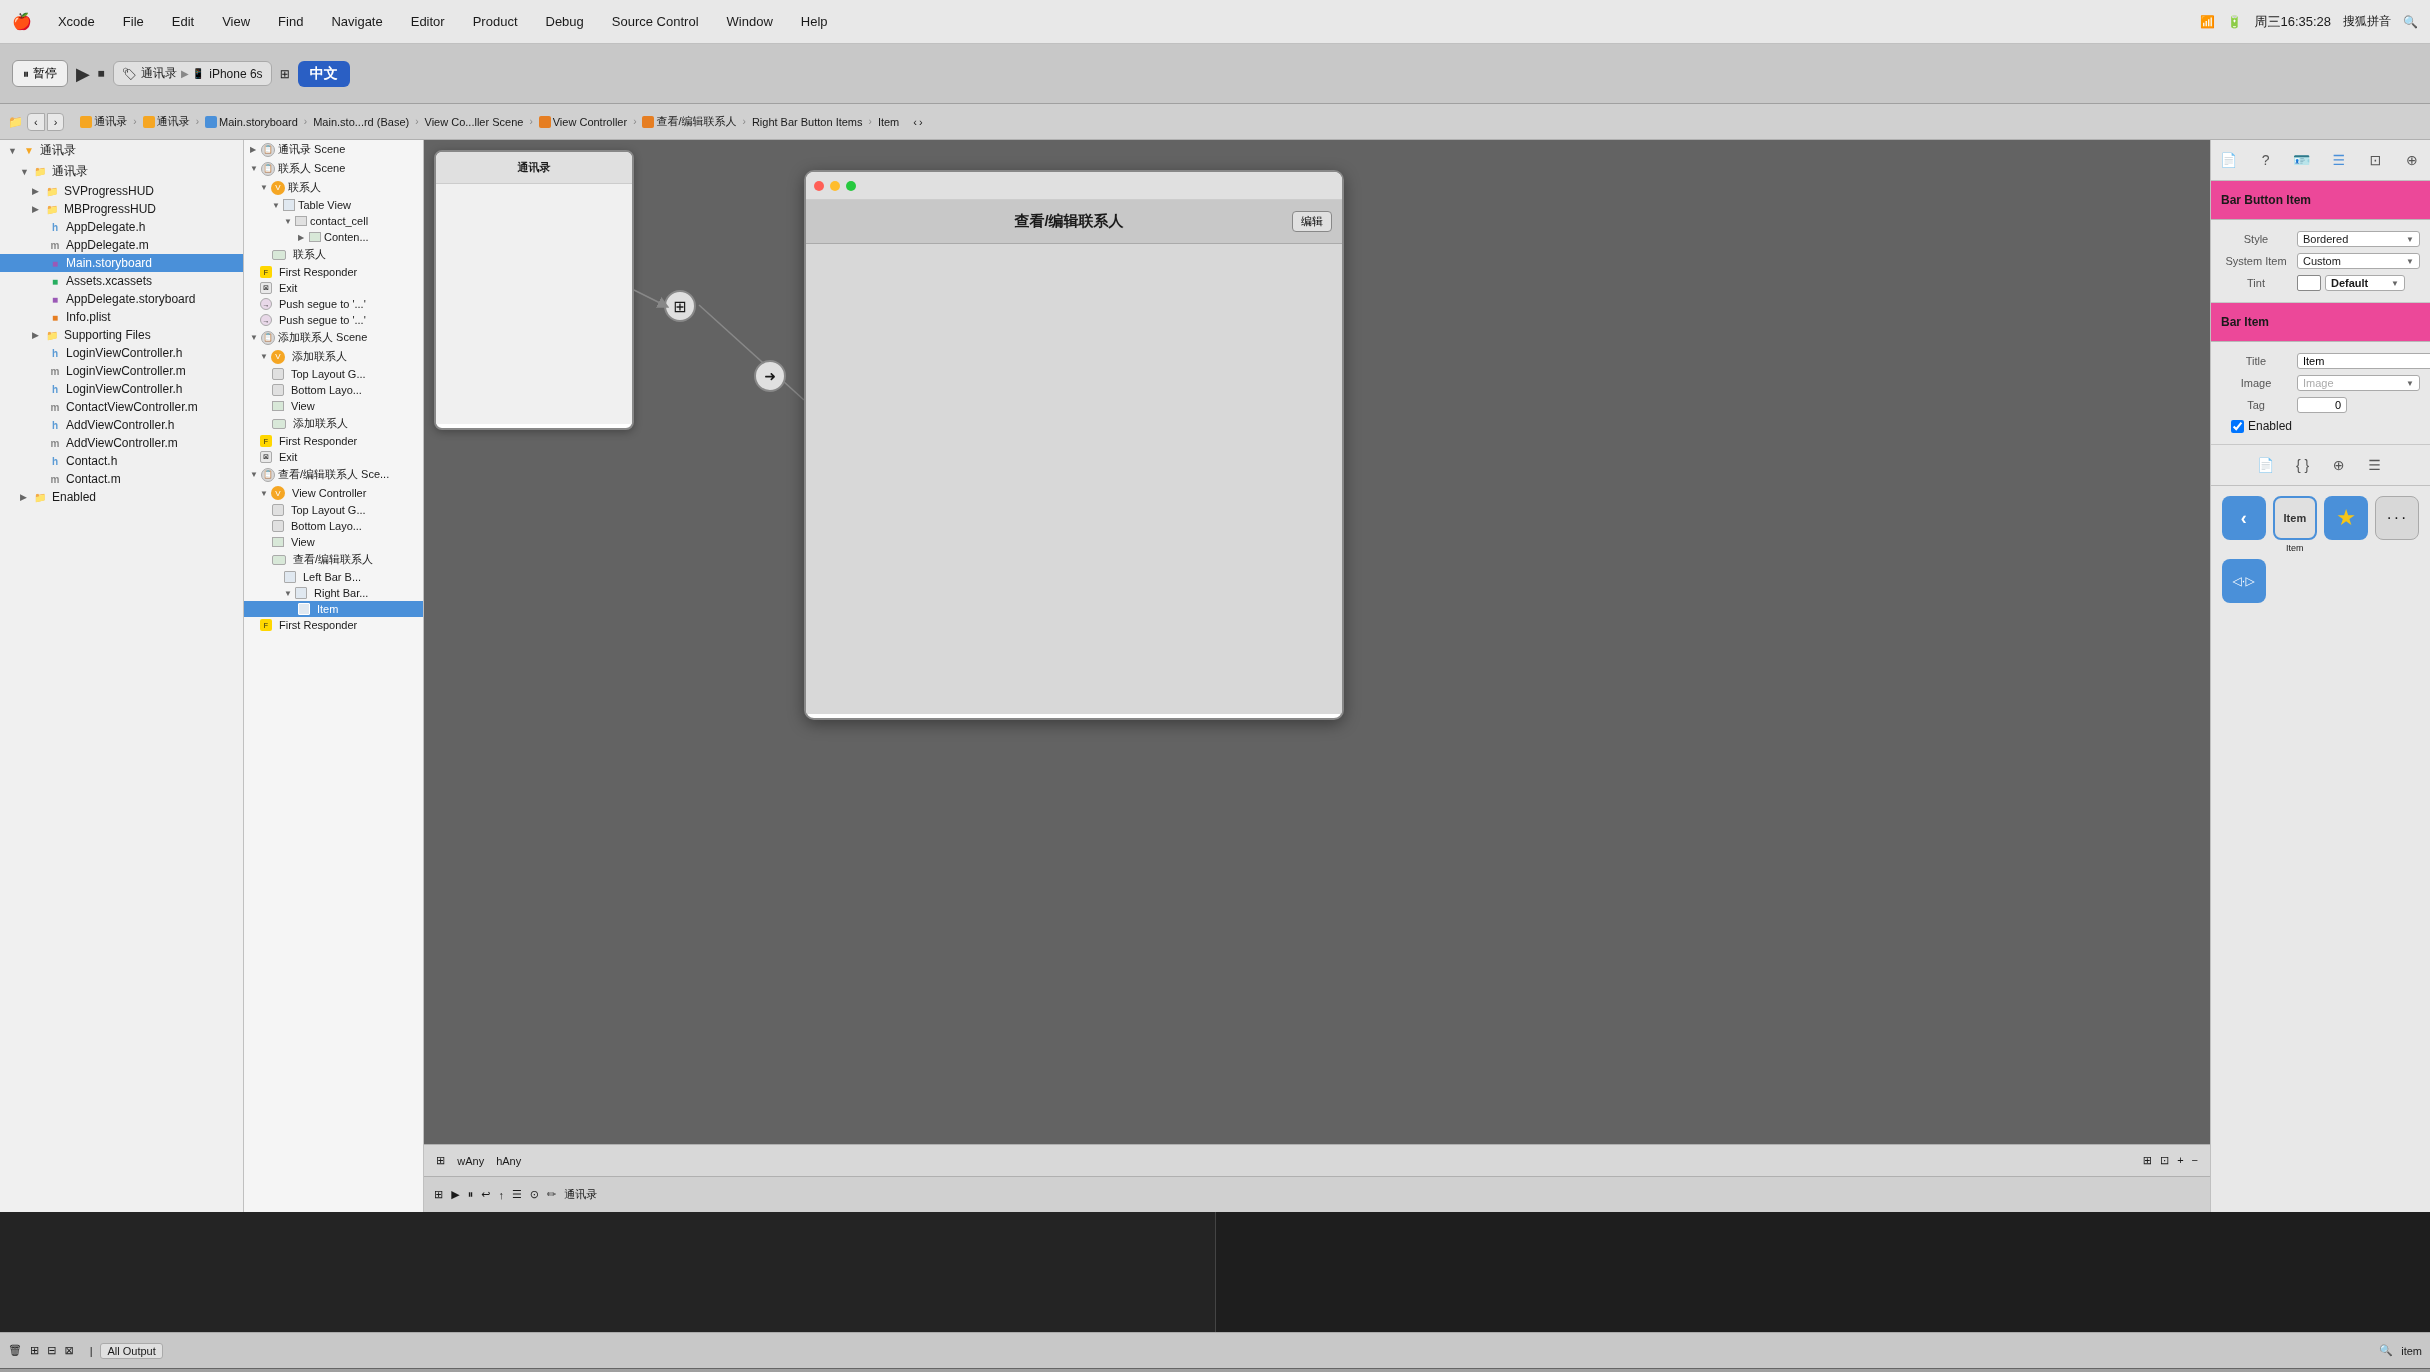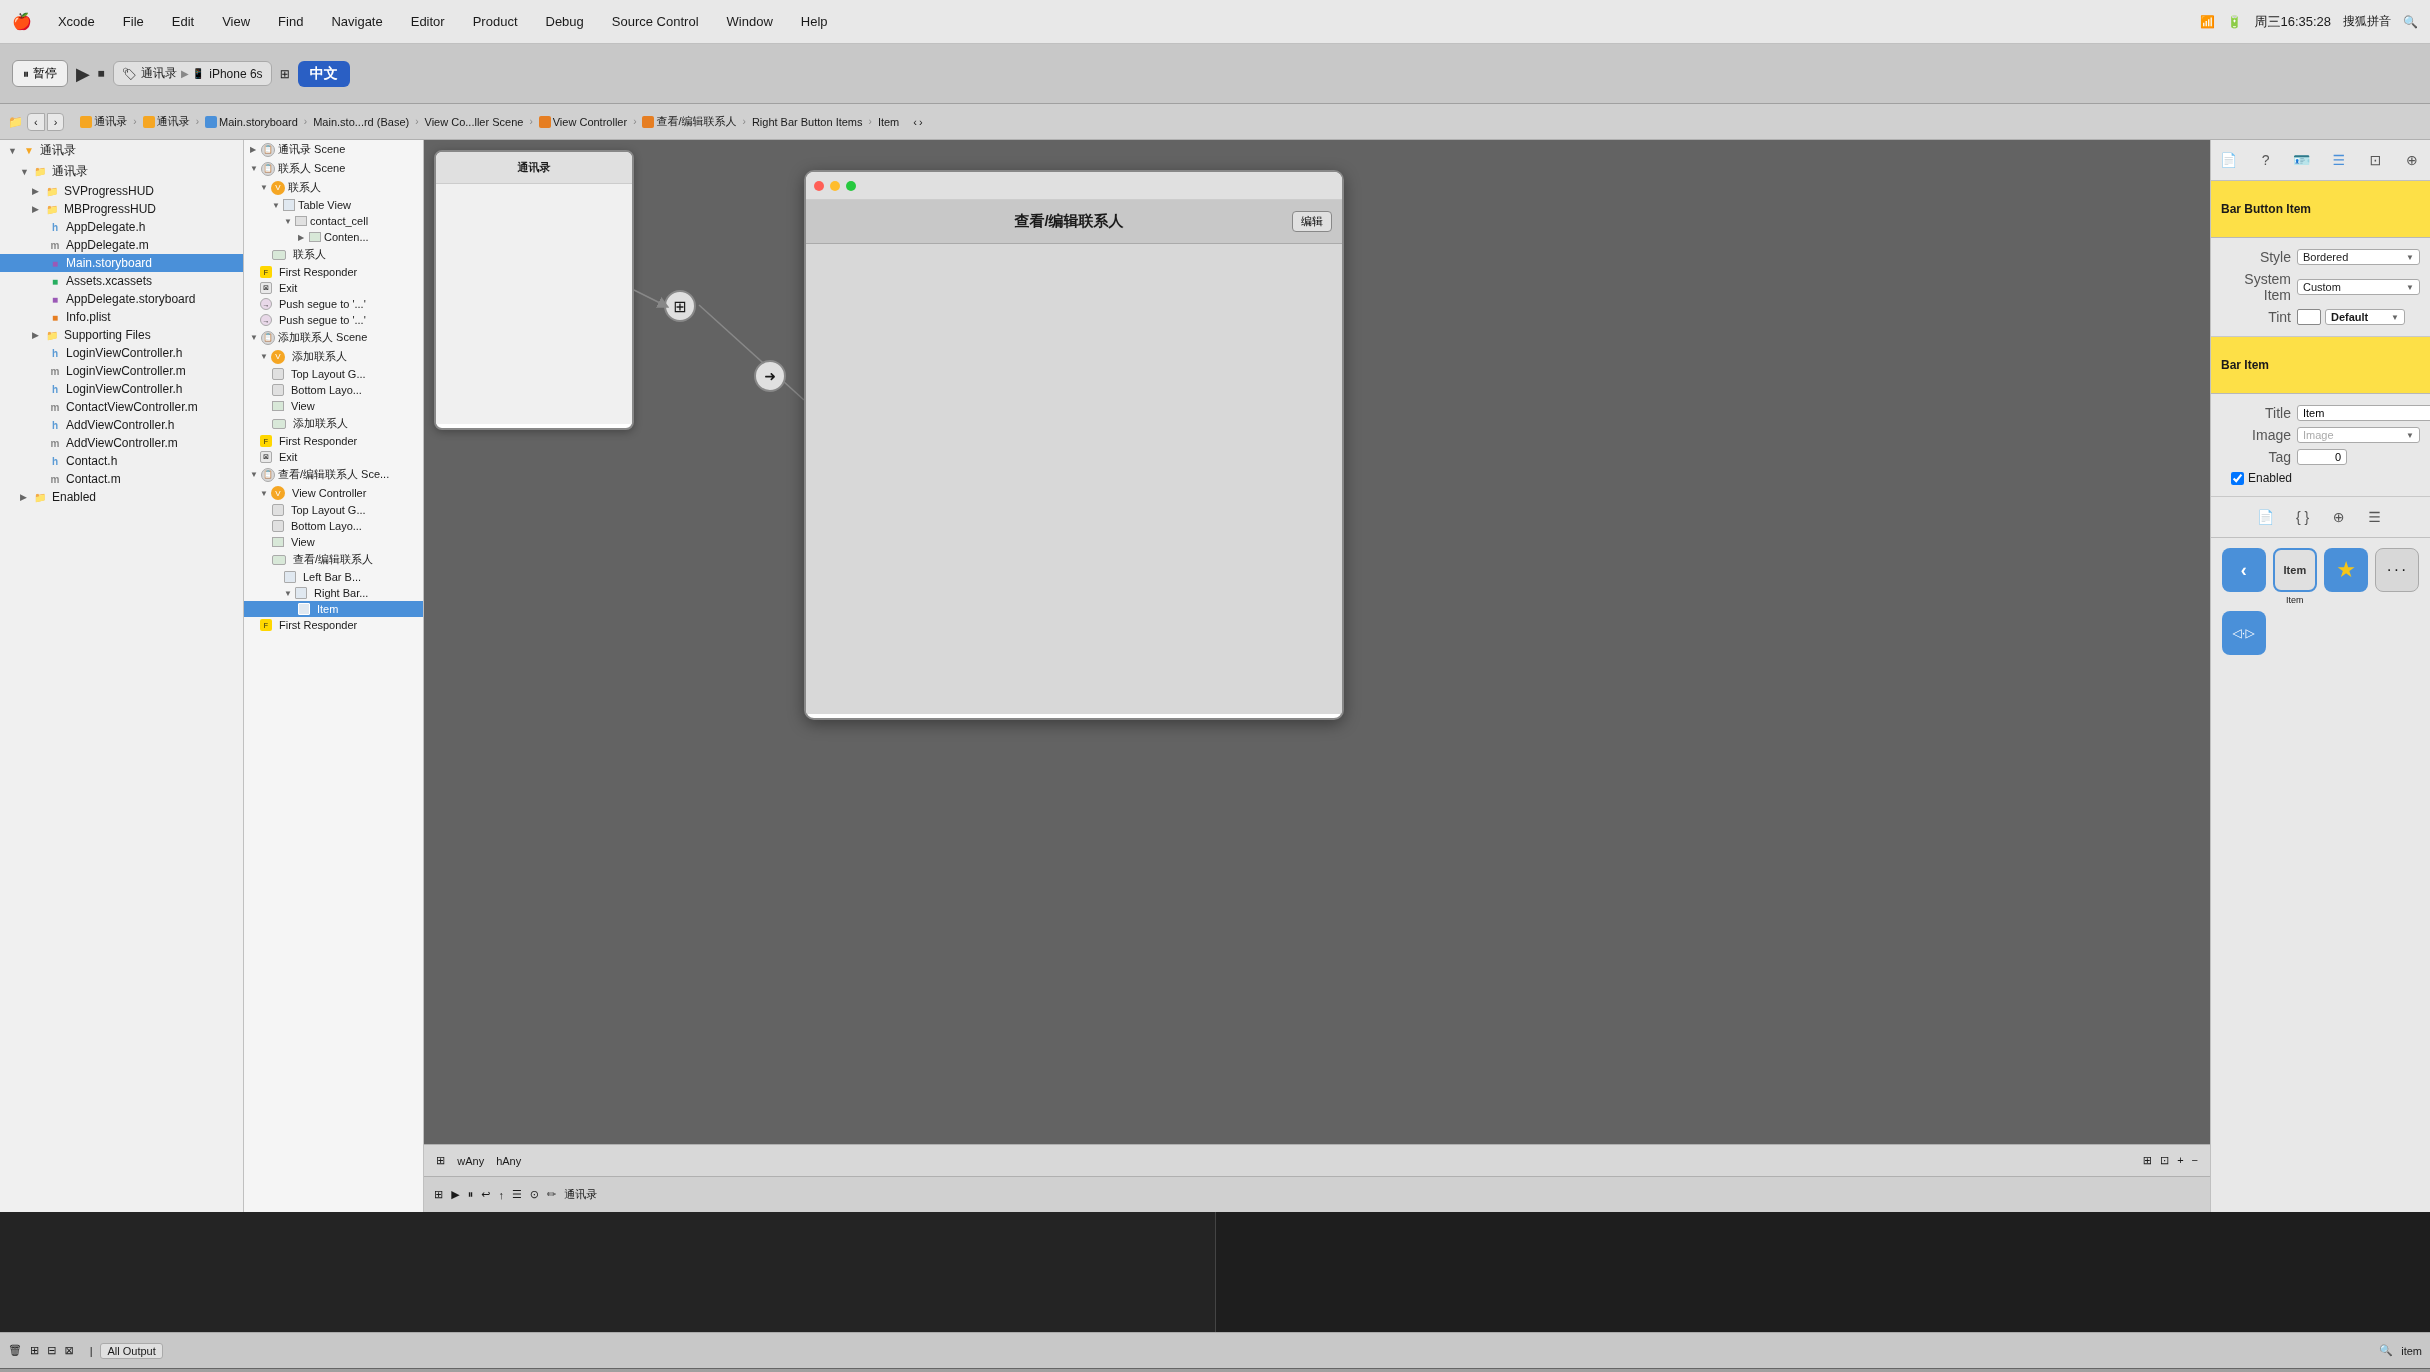--- a/index.html
+++ b/index.html
@@ -55,24 +55,24 @@
     .scene-item.selected { background: #4a90d9; color: white; }
     .scene-arrow { font-size: 8px; color: #666; width: 8px; }
 
     
     .canvas-area { flex: 1; background: #636363; overflow: hidden; position: relative; display: flex; flex-direction: column; }
     .canvas { flex: 1; position: relative; overflow: hidden; background: #636363; }
     .nav-btn { background: #e0e0e0; border: 1px solid #888; border-radius: 4px; padding: 2px 8px; font-size: 11px; cursor: pointer; }
     
     
     .right-panel { width: 220px; min-width: 220px; background: #e8e8e8; border-left: 1px solid #c0c0c0; overflow-y: auto; }
-    .inspector-header { background: #fde047; padding: 21px 10px; font-size: 12px; font-weight: bold; border-bottom: 1px solid #b8b8b8; }
+    .inspector-header { background: #ec4899; padding: 12px 10px; font-size: 12px; font-weight: bold; border-bottom: 1px solid #b8b8b8; }
     .inspector-section { padding: 8px 10px; border-bottom: 1px solid #c8c8c8; }
     .inspector-row { display: flex; align-items: center; padding: 3px 0; font-size: 12px; gap: 6px; }
-    .inspector-label { color: #555; width: 70px; text-align: right; flex-shrink: 0; font-size: 14px; }
+    .inspector-label { color: #555; width: 70px; text-align: center; flex-shrink: 0; font-size: 11px; }
     .inspector-value { flex: 1; background: white; border: 1px solid #aaa; border-radius: 3px; padding: 1px 5px; font-size: 11px; }
     .inspector-select { flex: 1; background: white; border: 1px solid #aaa; border-radius: 3px; padding: 1px 5px; font-size: 11px; display: flex; align-items: center; justify-content: space-between; cursor: pointer; }
     .inspector-select-arrow { color: #666; font-size: 8px; }
     .color-swatch { width: 24px; height: 16px; border: 1px solid #888; border-radius: 2px; }
     .checkbox-row { display: flex; align-items: center; gap: 4px; padding: 3px 0; }
     .tag-input { display: flex; align-items: center; gap: 4px; }
     .tag-field { width: 50px; background: white; border: 1px solid #aaa; border-radius: 3px; padding: 1px 5px; font-size: 11px; text-align: right; }
 
     
     .inspector-icons { display: flex; justify-content: center; gap: 16px; padding: 8px; border-bottom: 1px solid #c0c0c0; }

